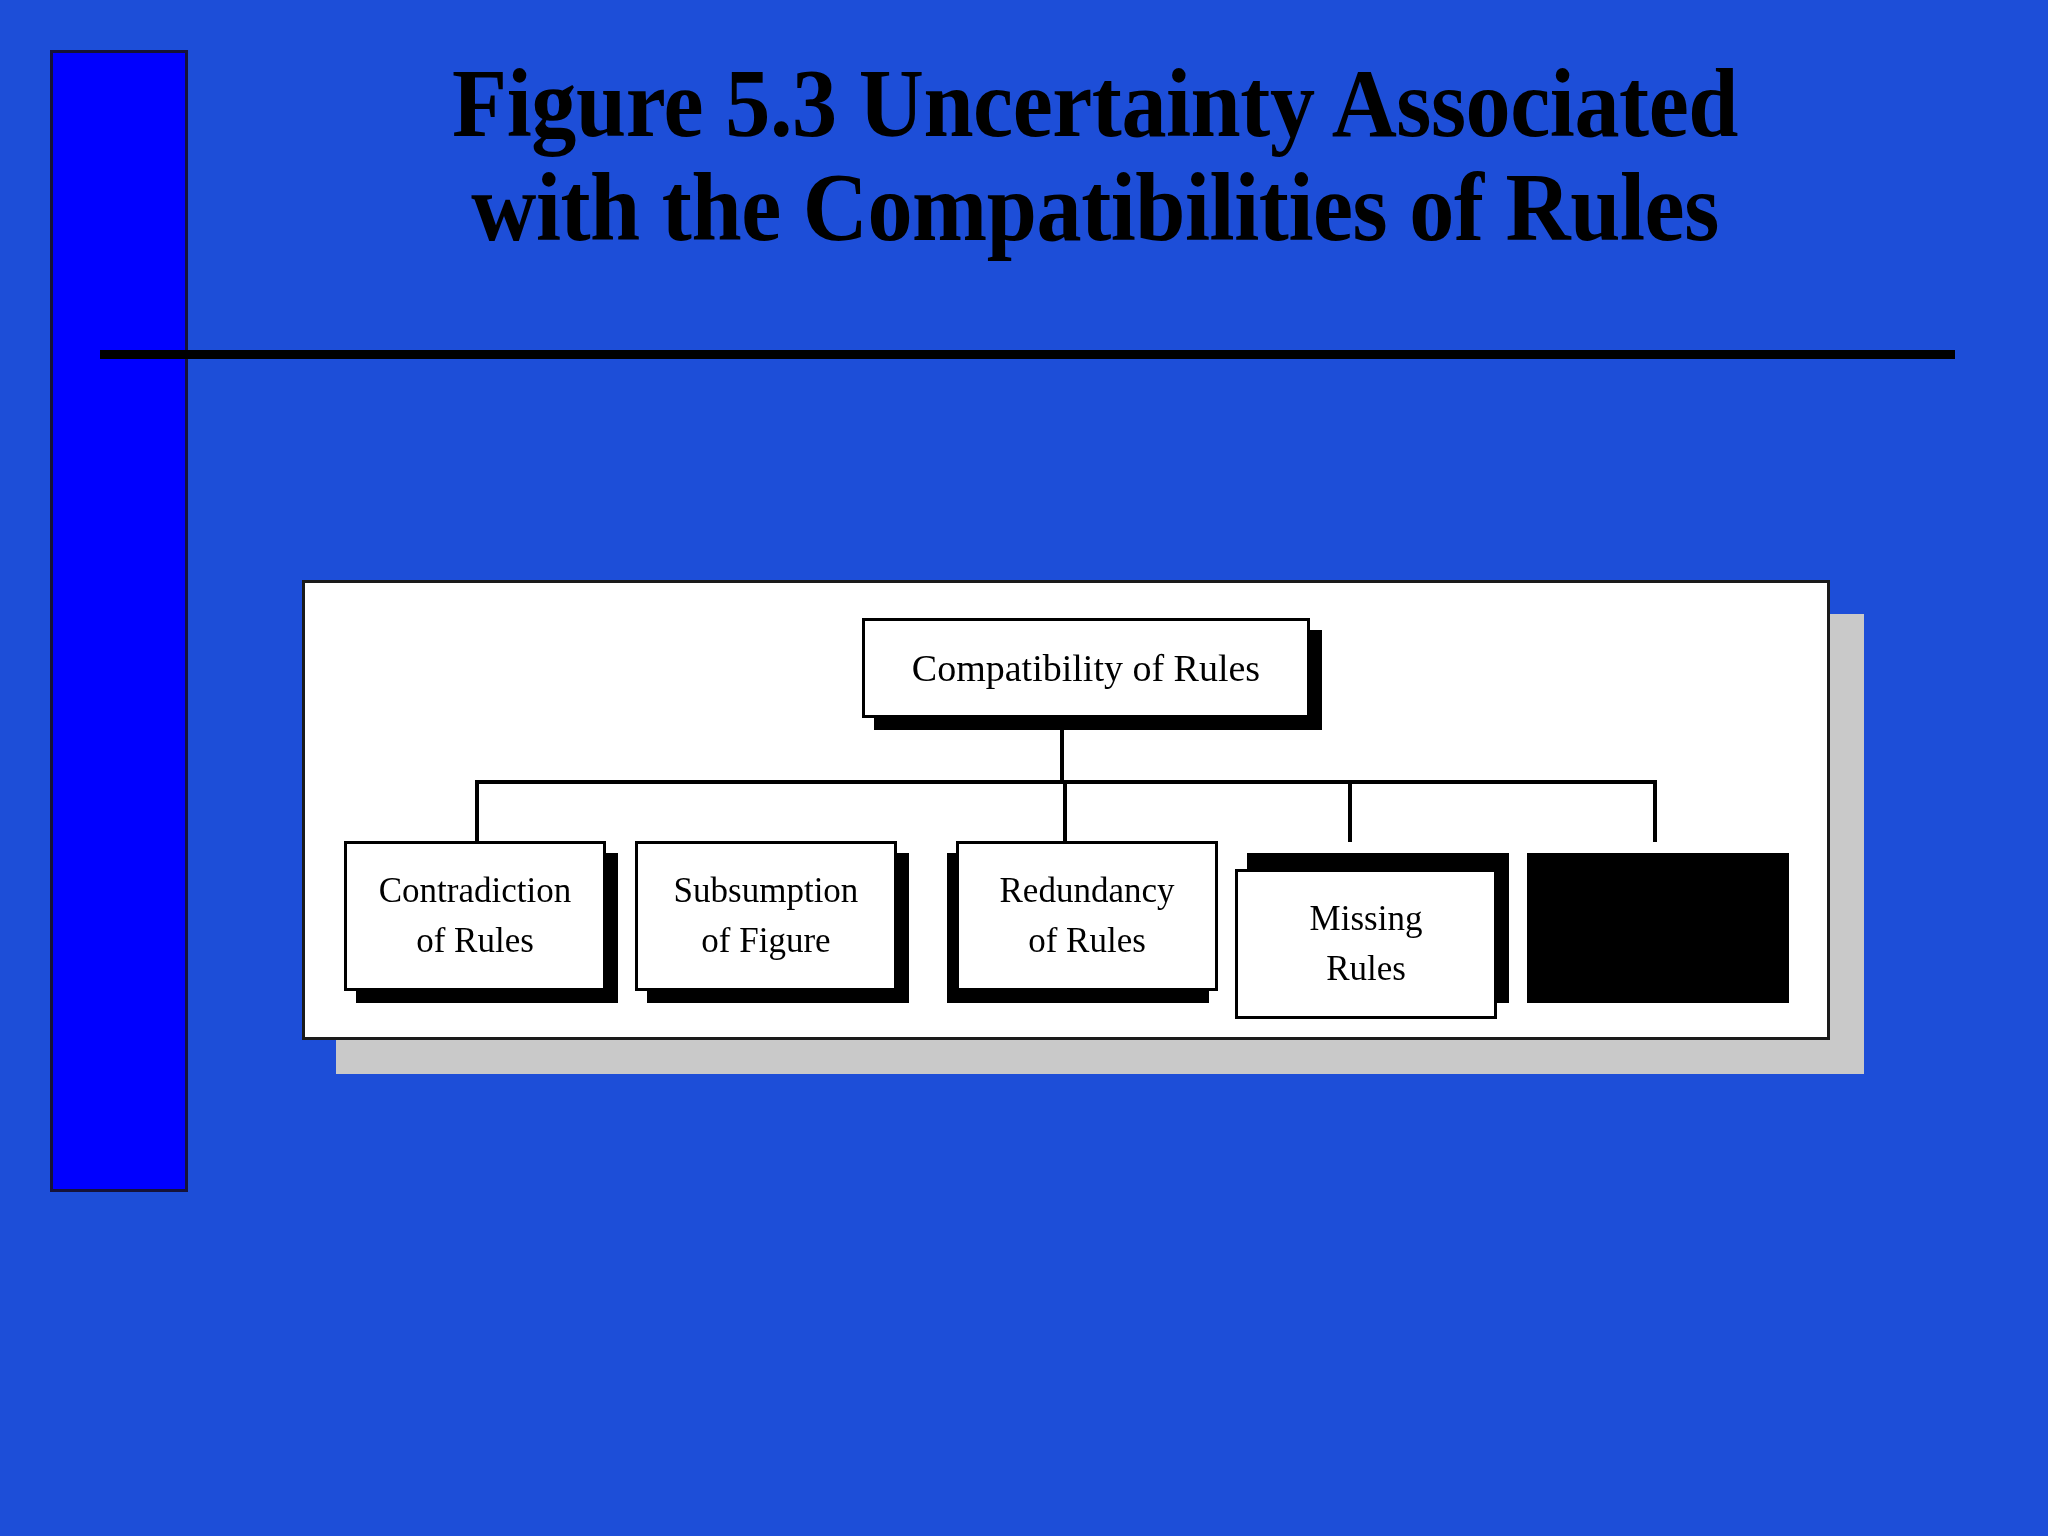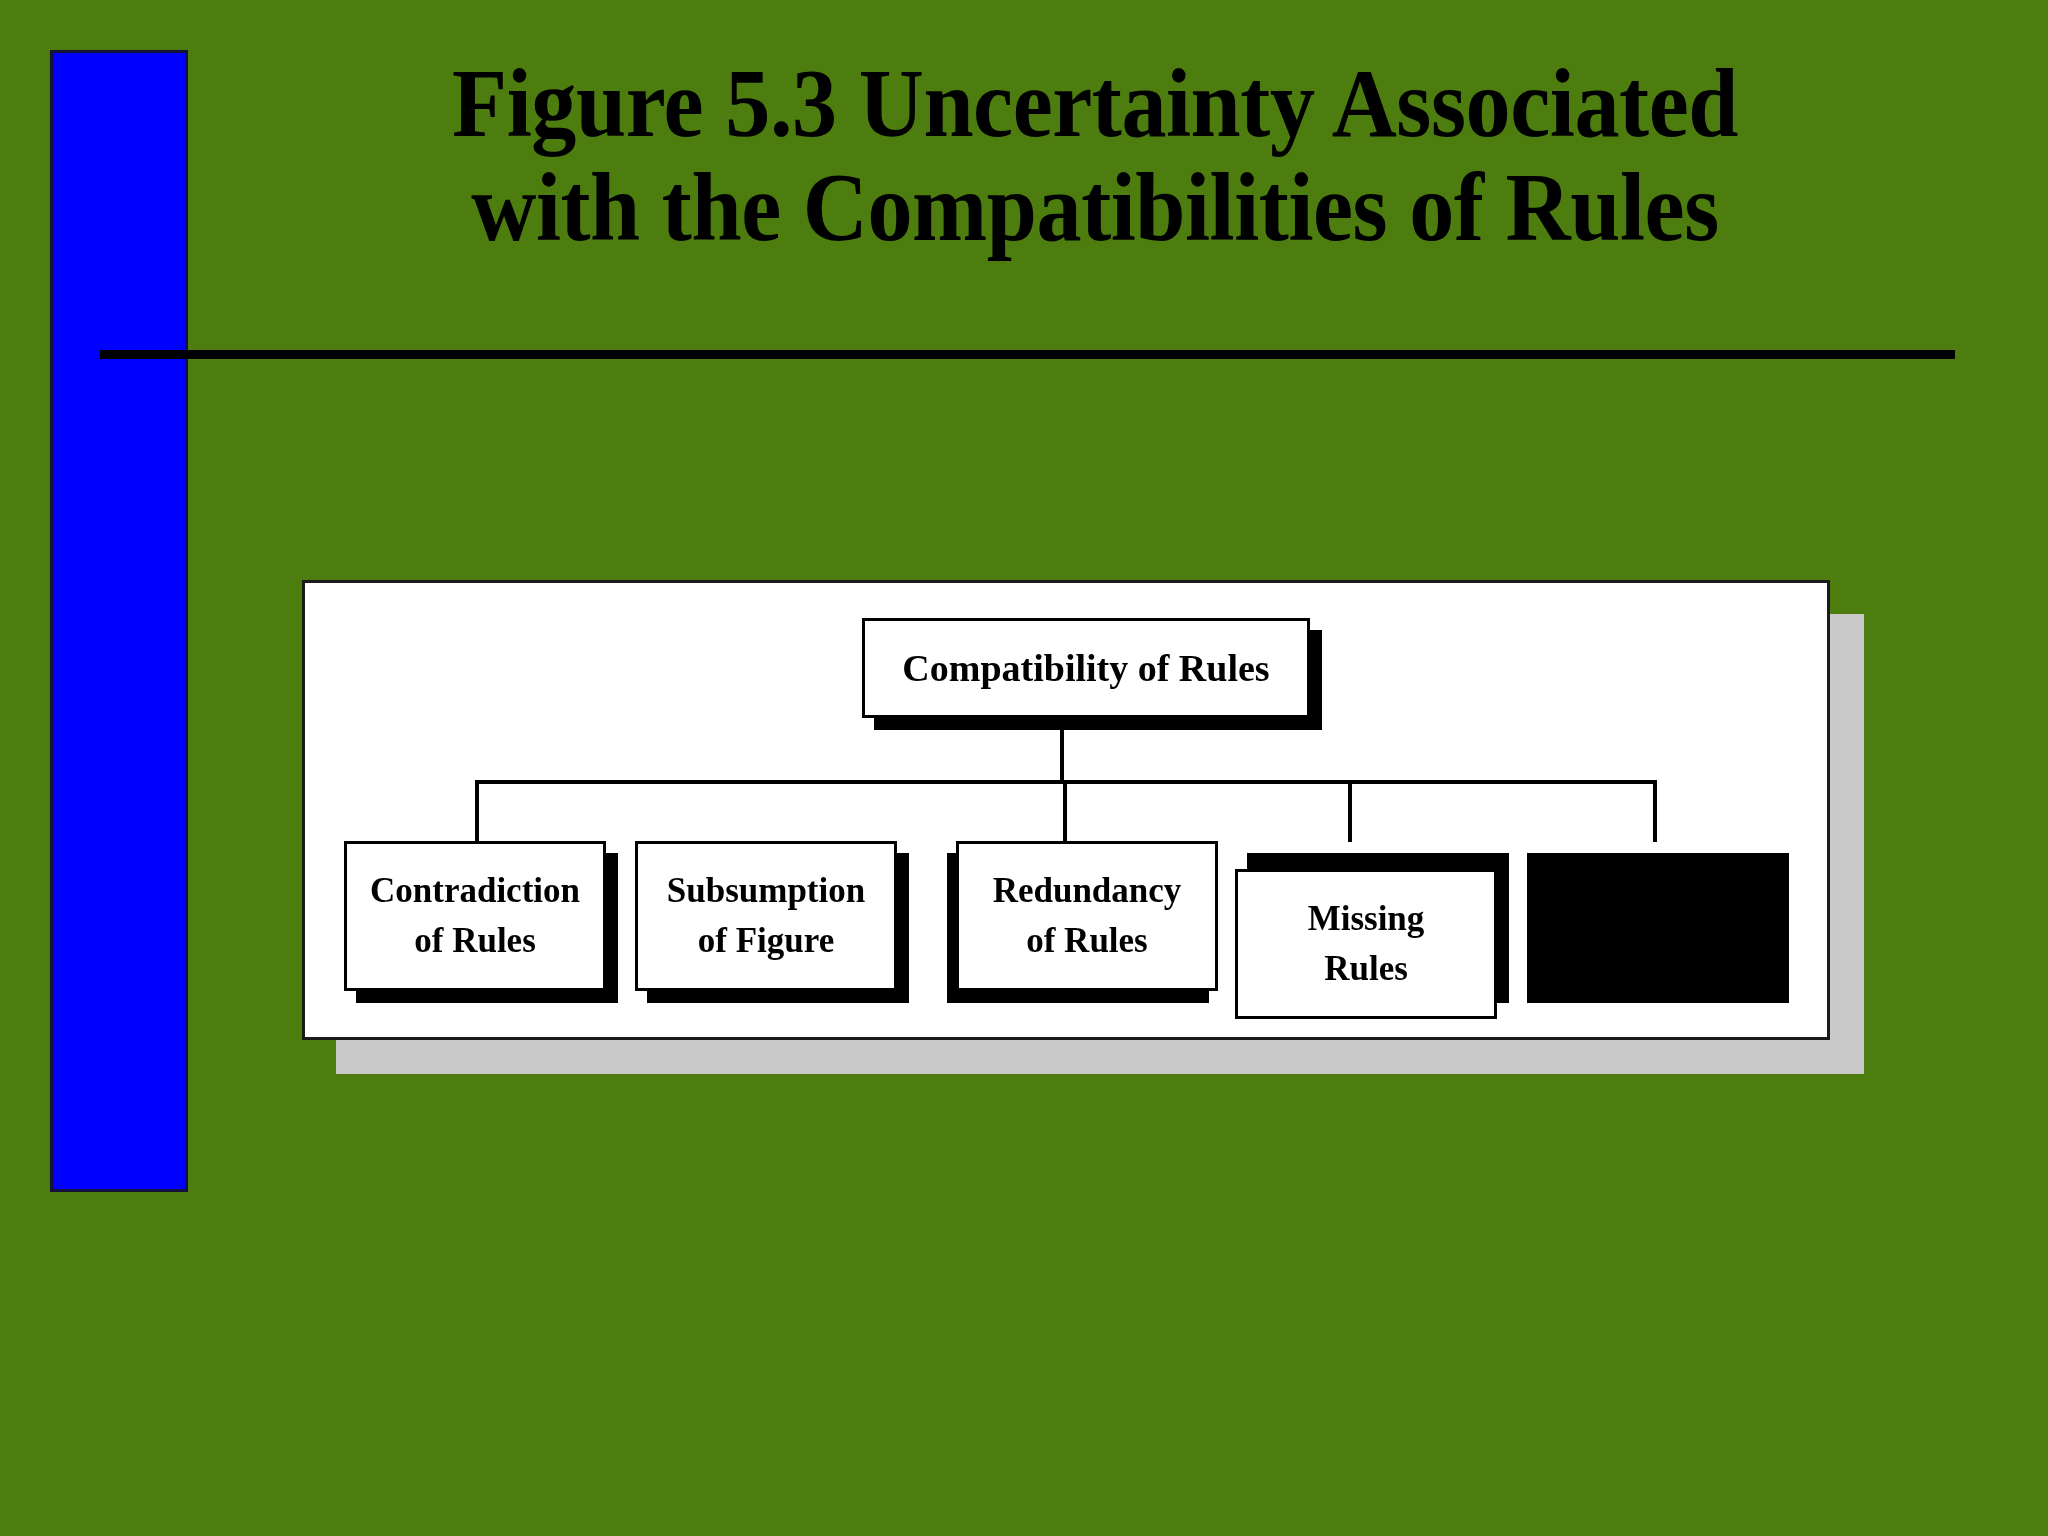--- a/index.html
+++ b/index.html
@@ -4,21 +4,21 @@
 <style>
   html, body {
     margin: 0;
     padding: 0;
     background: #ffffff;
   }
   #slide {
     position: relative;
     width: 2048px;
     height: 1536px;
-    background: #4d7c0f;
+    background: #1d4ed8;
     overflow: hidden;
     font-family: "Liberation Serif", "DejaVu Serif", serif;
   }
 
   
   .accent-bar {
     position: absolute;
     left: 50px;
     top: 50px;
     width: 138px;
@@ -81,21 +81,21 @@
     position: absolute;
     box-sizing: border-box;
     background: #ffffff;
     border: 3px solid #000000;
     display: flex;
     align-items: center;
     justify-content: center;
     text-align: center;
     color: #000000;
     font-family: "Liberation Serif", "DejaVu Serif", serif;
-    font-weight: bold;
+    font-weight: normal;
     font-size: 35px;
     line-height: 50px;
     white-space: pre-line;
     z-index: 3;
   }
   .node-shadow {
     position: absolute;
     background: #000000;
     z-index: 2;
   }

